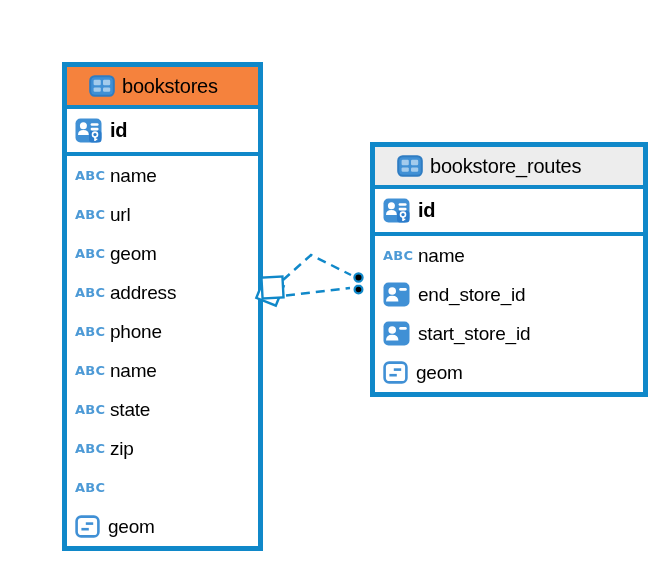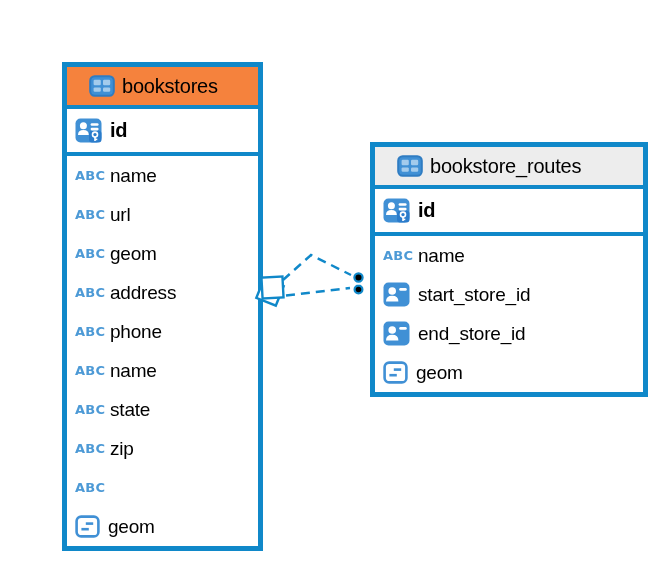--- a/index.html
+++ b/index.html
@@ -181,27 +181,27 @@
     </div>
     <div class="sep"></div>
     <div class="row">
       <span class="abc">ABC</span>
       <span>name</span>
     </div>
     <div class="row">
       <svg class="ic ic-key">
           <use href="#sym-fk"></use>
         </svg>
+      <span>end_store_id</span>
+    </div>
+    <div class="row">
+      <svg class="ic ic-key">
+          <use href="#sym-fk"></use>
+        </svg>
       <span>start_store_id</span>
-    </div>
-    <div class="row">
-      <svg class="ic ic-key">
-          <use href="#sym-fk"></use>
-        </svg>
-      <span>end_store_id</span>
     </div>
     <div class="row">
       <svg class="ic ic-geom">
           <use href="#sym-geom"></use>
         </svg>
       <span>geom</span>
     </div>
   </div>
 
   <svg id="connector-overlay" viewBox="0 0 654 570">

